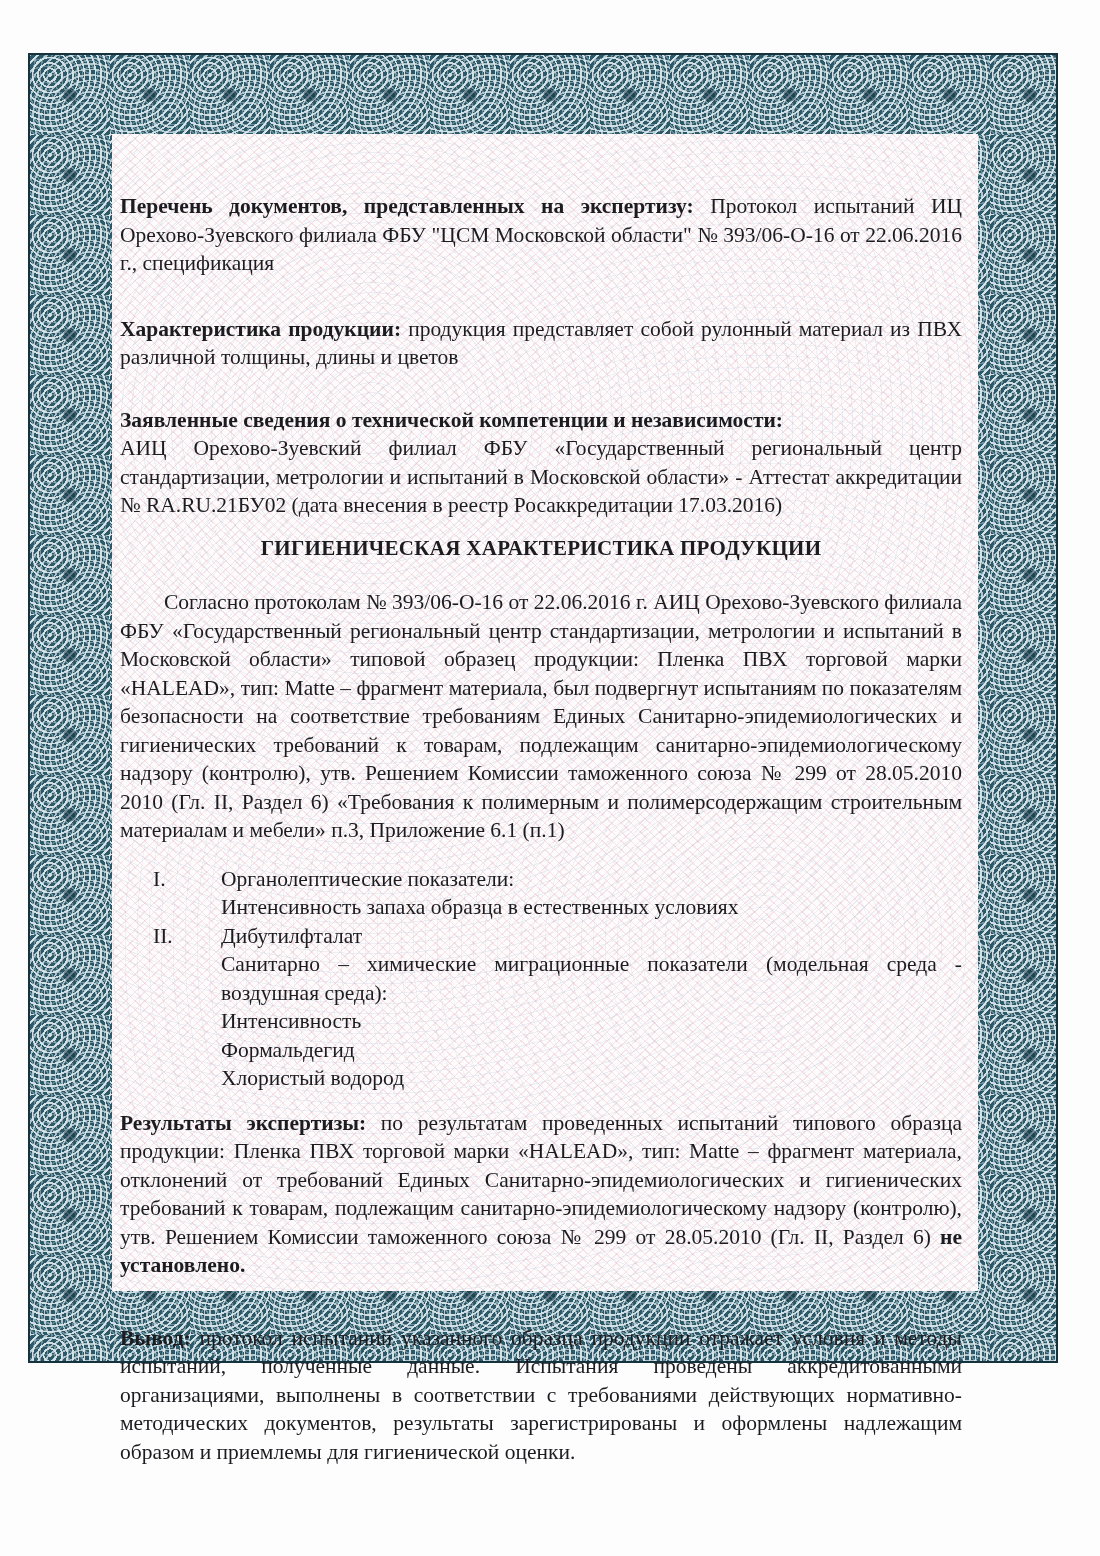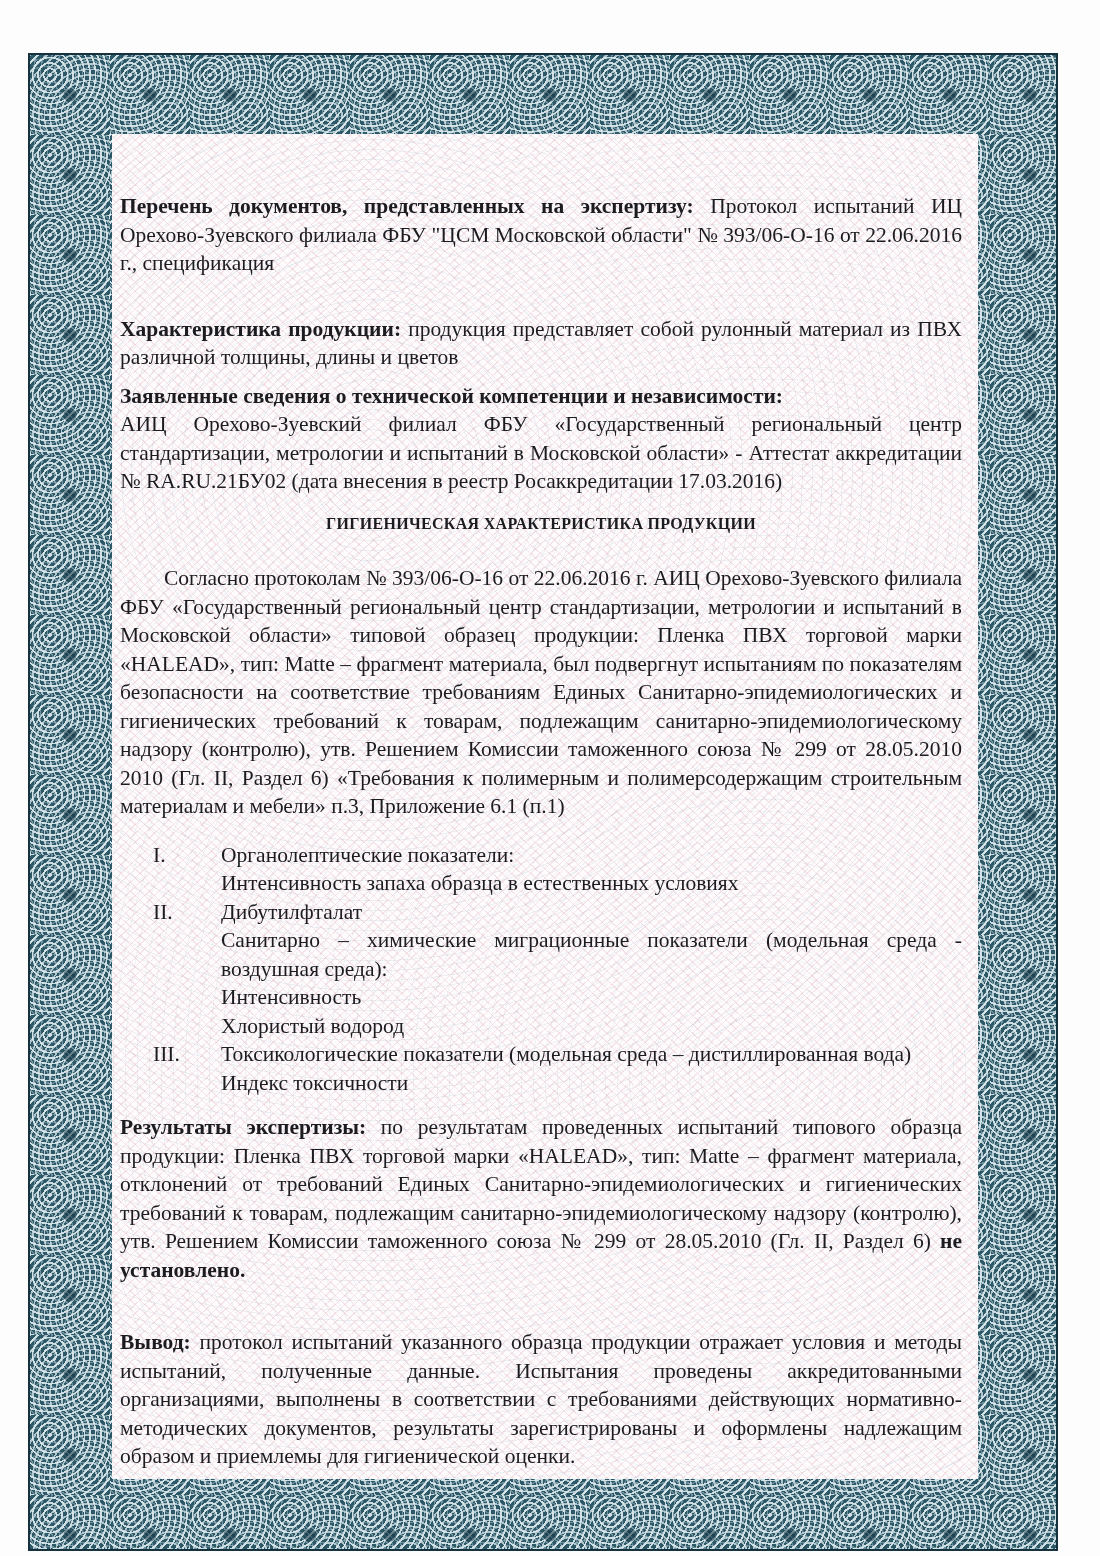--- a/index.html
+++ b/index.html
@@ -11,21 +11,21 @@
     overflow: hidden;
   }
   .page {
     position: absolute; inset: 0;
     background: #fdfdfd;
   }
   
   .guilloche-frame {
     position: absolute;
     left: 28px; top: 53px;
-    width: 1030px; height: 1498px;
+    width: 1030px; height: 1310px;
     box-sizing: border-box;
     border: 2px solid #16323e;
     background-color: #2d5868;
     background-image:
       radial-gradient(circle at 40px 40px, rgba(18,52,66,0.55) 0 6px, rgba(18,52,66,0) 7px),
       repeating-radial-gradient(circle at 20px 20px, rgba(216,230,234,0.95) 0 1.6px, rgba(45,88,104,0) 1.6px 5.6px),
       repeating-radial-gradient(circle at 60px 60px, rgba(198,216,222,0.85) 0 1.6px, rgba(45,88,104,0) 1.6px 5.6px),
       repeating-radial-gradient(circle at 60px 20px, rgba(168,195,205,0.55) 0 1.4px, rgba(45,88,104,0) 1.4px 7px),
       repeating-radial-gradient(circle at 20px 60px, rgba(168,195,205,0.45) 0 1.4px, rgba(45,88,104,0) 1.4px 8px);
     background-size: 80px 80px;
@@ -45,26 +45,26 @@
     position: absolute;
     left: 8px; right: 16px; top: 58px;
     font-size: 21.5px;
     line-height: 28.5px;
     color: #1b1b20;
     text-align: justify;
   }
   .para { margin: 0; }
   .para b, .para strong, .block-label { font-weight: bold; }
   .mt-p2 { margin-top: 37px; }
-  .mt-p3 { margin-top: 10px; }
+  .mt-p3 { margin-top: 34px; }
   .main-heading {
     margin: 14px 0 0 0;
     text-align: center;
     font-weight: bold;
-    font-size: 16px;
+    font-size: 21px;
     letter-spacing: 0.3px;
   }
   .intro { margin-top: 26px; text-indent: 44px; }
   .list { margin-top: 20px; }
   .list-row { display: flex; }
   .list-num { flex: none; width: 68px; padding-left: 33px; box-sizing: content-box; }
   .list-text { flex: 1; text-align: justify; }
   .mt-results { margin-top: 16px; }
   .mt-conclusion { margin-top: 44px; }
 </style>
@@ -98,31 +98,25 @@
               <div>Интенсивность запаха образца в естественных условиях</div>
             </div>
           </div>
 
           <div class="list-row">
             <div class="list-num">II.</div>
             <div class="list-text">
               <div>Дибутилфталат</div>
               <div>Санитарно – химические миграционные показатели (модельная среда - воздушная среда):</div>
               <div>Интенсивность</div>
+              <div>Формальдегид</div>
               <div>Хлористый водород</div>
             </div>
           </div>
 
-          <div class="list-row">
-            <div class="list-num">III.</div>
-            <div class="list-text">
-              <div>Токсикологические показатели (модельная среда – дистиллированная вода)</div>
-              <div>Индекс токсичности</div>
-            </div>
-          </div>
 
         </div>
 
         <p class="para mt-results"><strong>Результаты экспертизы:</strong><span> по результатам проведенных испытаний типового образца продукции: Пленка ПВХ торговой марки «HALEAD», тип: Matte – фрагмент материала, отклонений от требований Единых Санитарно-эпидемиологических и гигиенических требований к товарам, подлежащим санитарно-эпидемиологическому надзору (контролю), утв. Решением Комиссии таможенного союза № 299 от 28.05.2010 (Гл. II, Раздел 6) </span><strong>не установлено.</strong></p>
 
         <p class="para mt-conclusion"><strong>Вывод:</strong><span> протокол испытаний указанного образца продукции отражает условия и методы испытаний, полученные данные. Испытания проведены аккредитованными организациями, выполнены в соответствии с требованиями действующих нормативно-методических документов, результаты зарегистрированы и оформлены надлежащим образом и приемлемы для гигиенической оценки.</span></p>
 
       </div>
     </div>
   </div>

